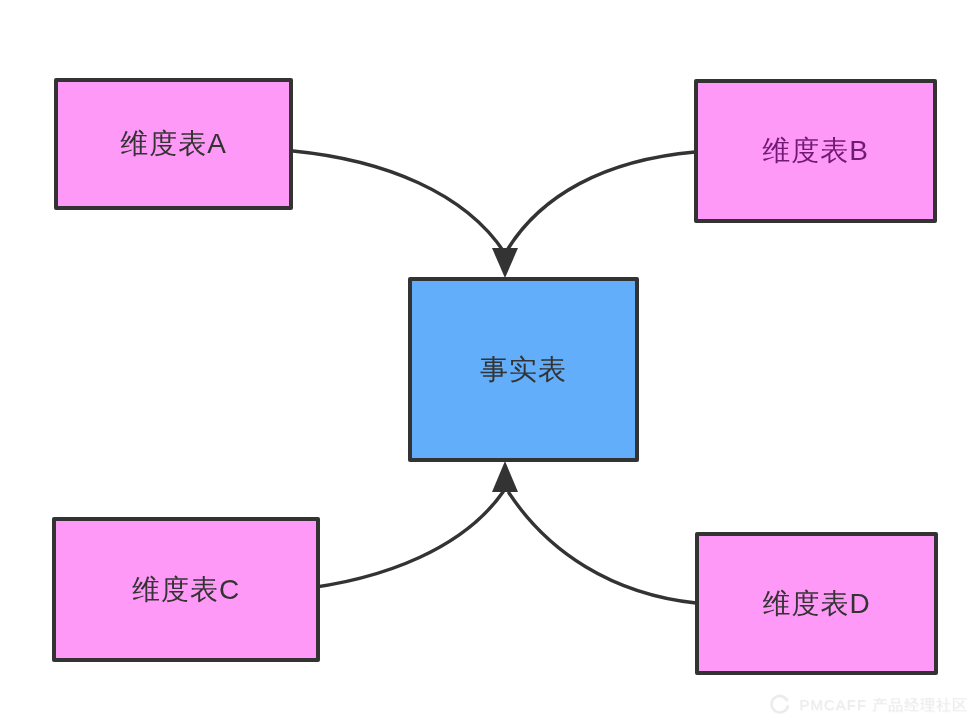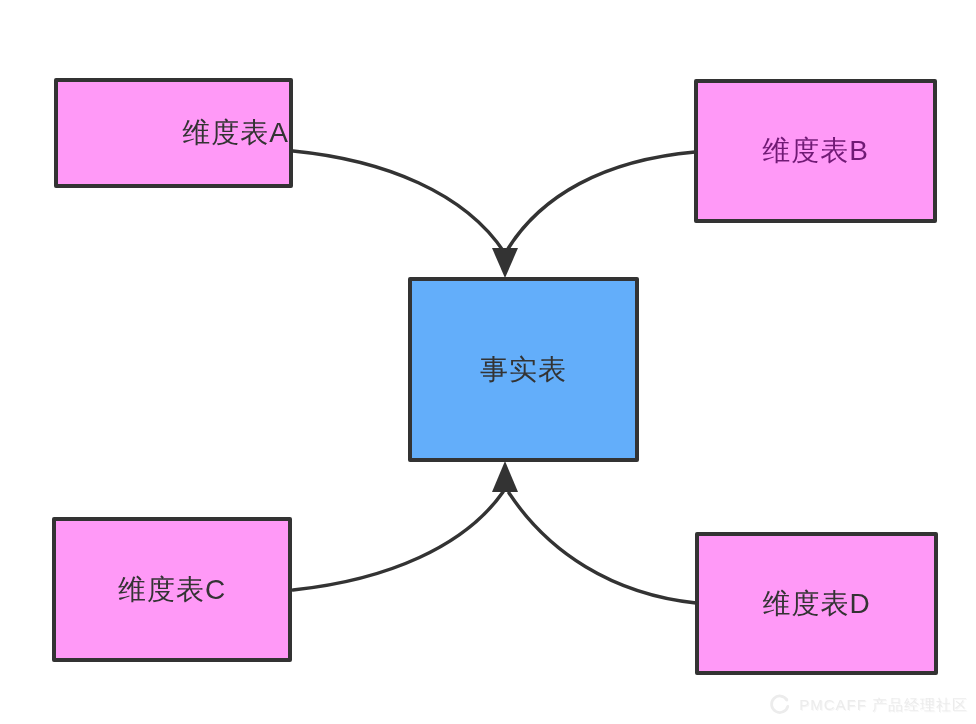--- a/index.html
+++ b/index.html
@@ -30,24 +30,24 @@
     display: flex;
     align-items: center;
     justify-content: center;
   }
   .node-label {
     font-size: 28px;
     color: #333333;
     letter-spacing: 1px;
     white-space: nowrap;
   }
-  .node-dim-a { left: 54px;  top: 78px;  width: 239px; height: 110px; justify-content: flex-end; }
+  .node-dim-a { left: 54px;  top: 78px;  width: 239px; height: 132px; }
   .node-dim-b { left: 694px; top: 79px;  width: 243px; height: 144px; }
   .node-fact  { left: 408px; top: 277px; width: 231px; height: 185px; }
-  .node-dim-c { left: 52px;  top: 517px; width: 240px; height: 145px; }
+  .node-dim-c { left: 52px;  top: 517px; width: 268px; height: 145px; }
   .node-dim-d { left: 695px; top: 532px; width: 243px; height: 143px; }
   .watermark {
     position: absolute;
     right: 8px;
     bottom: 8px;
     display: flex;
     align-items: center;
     gap: 8px;
     user-select: none;
   }

